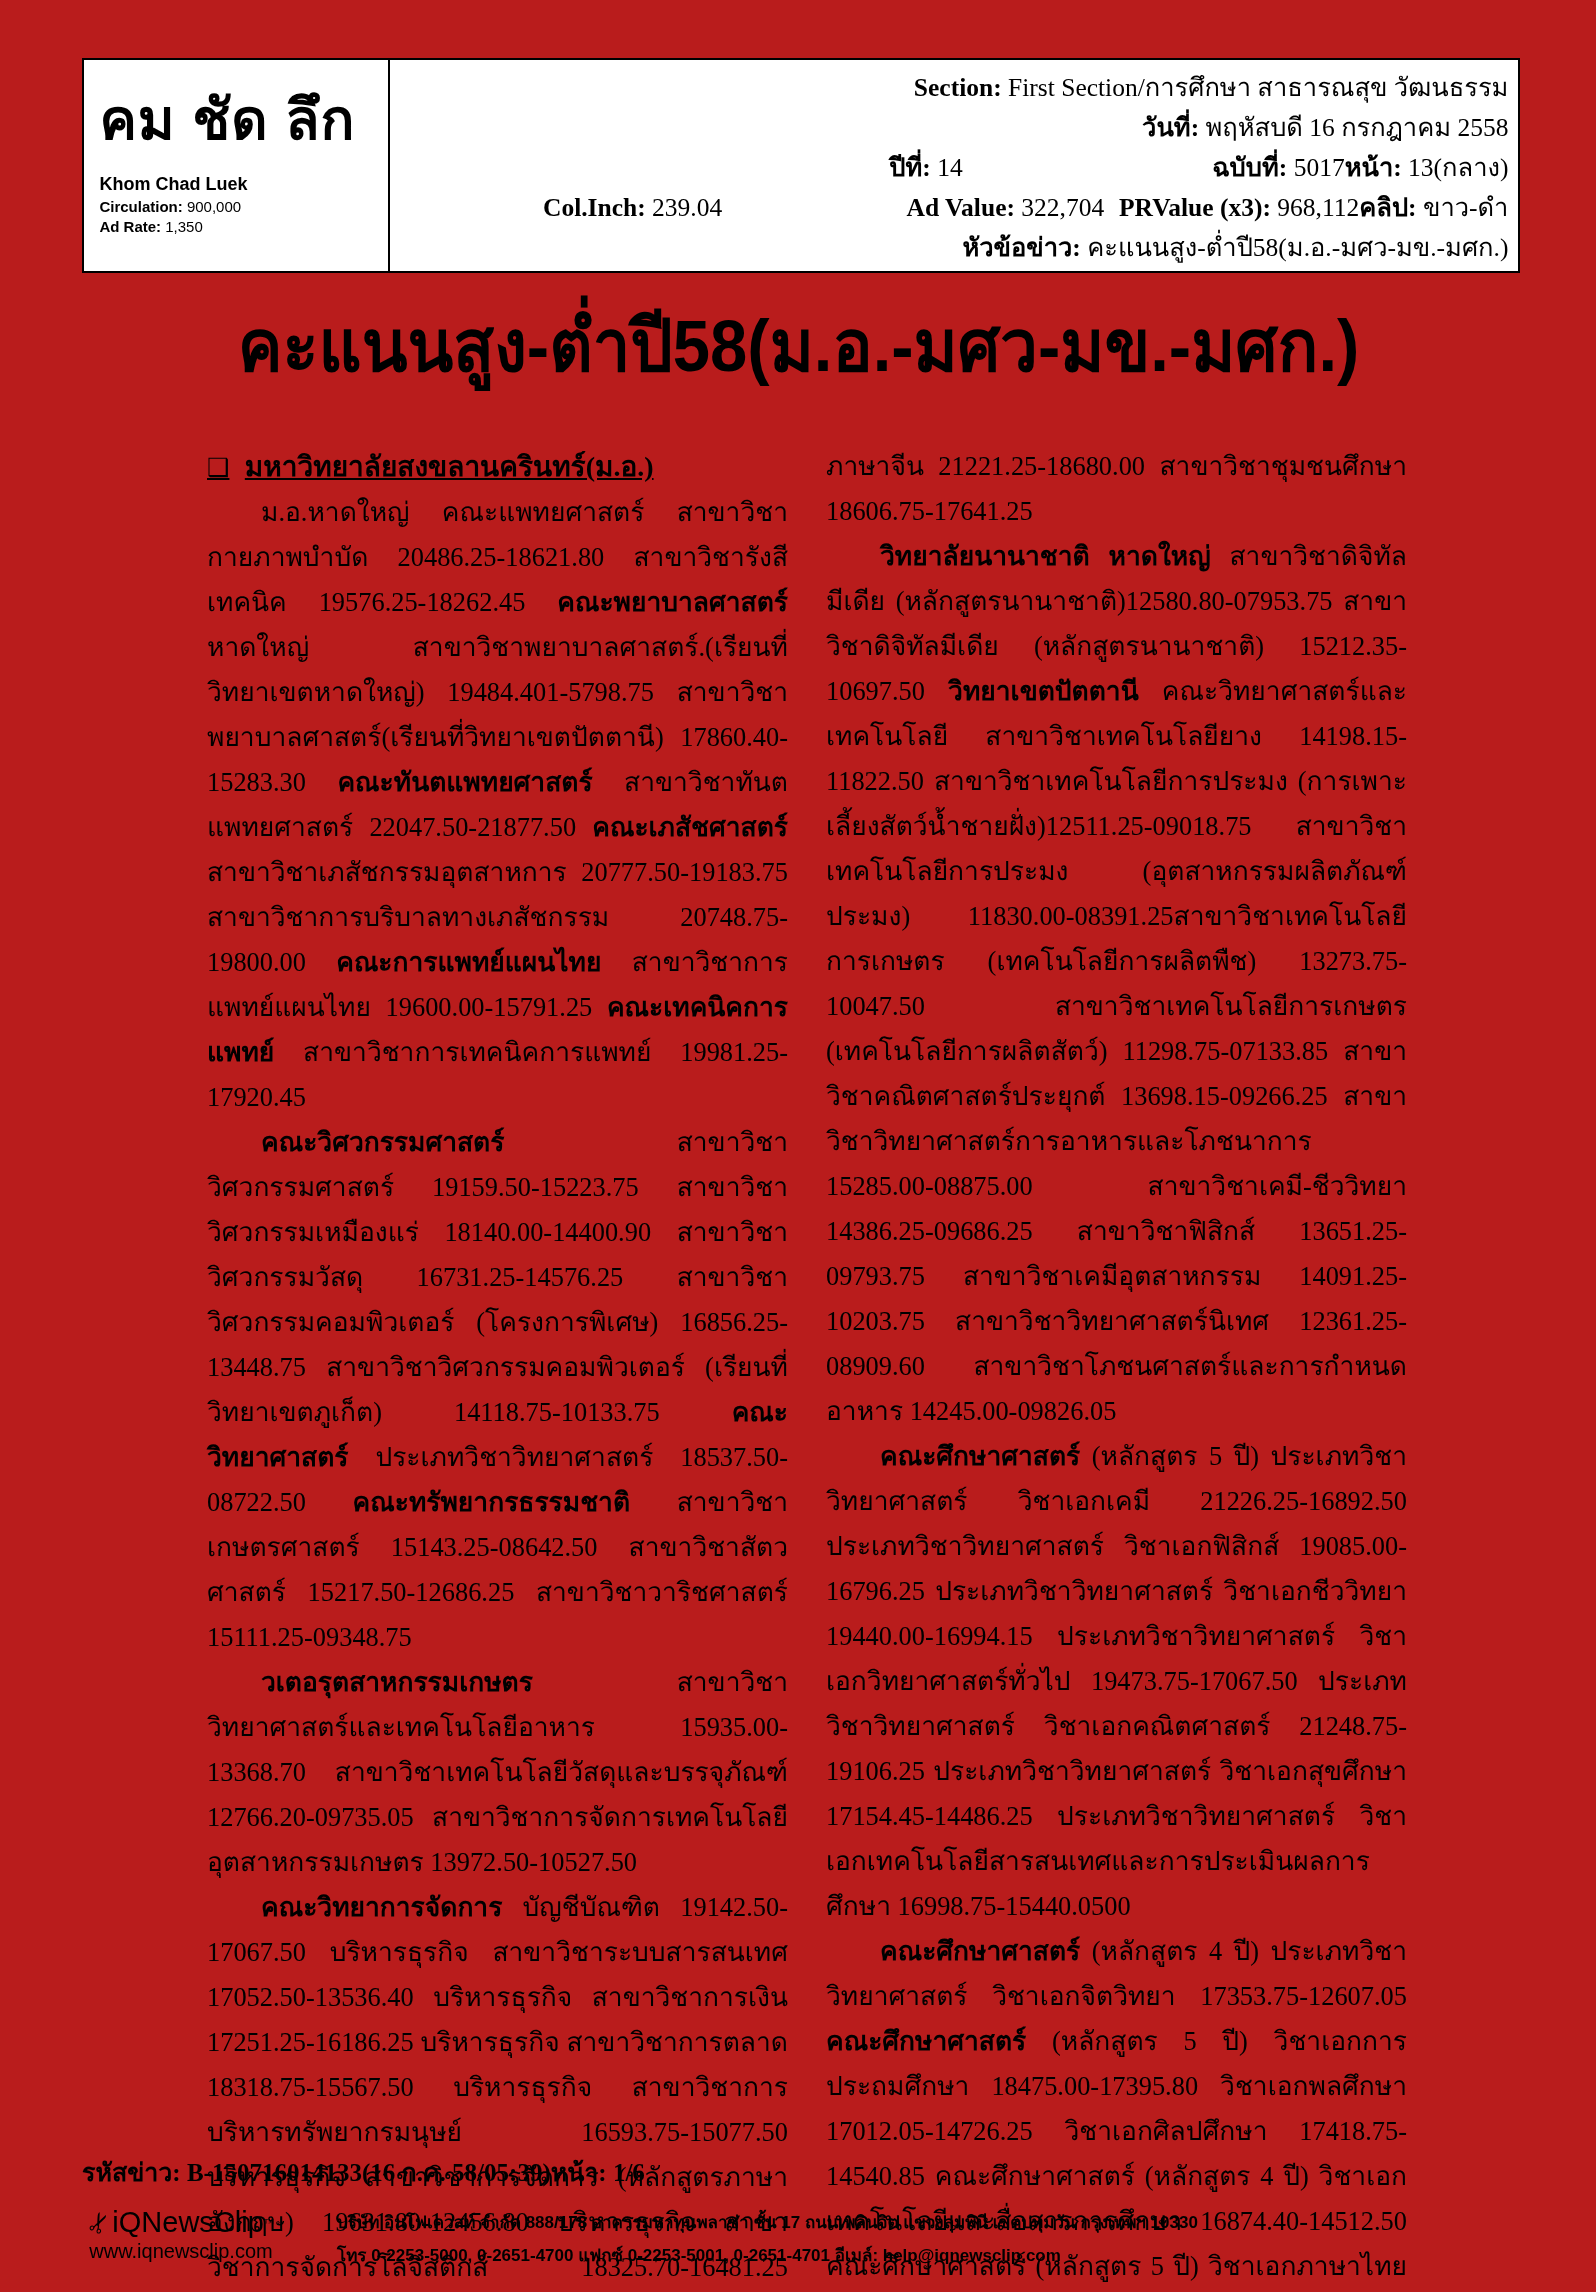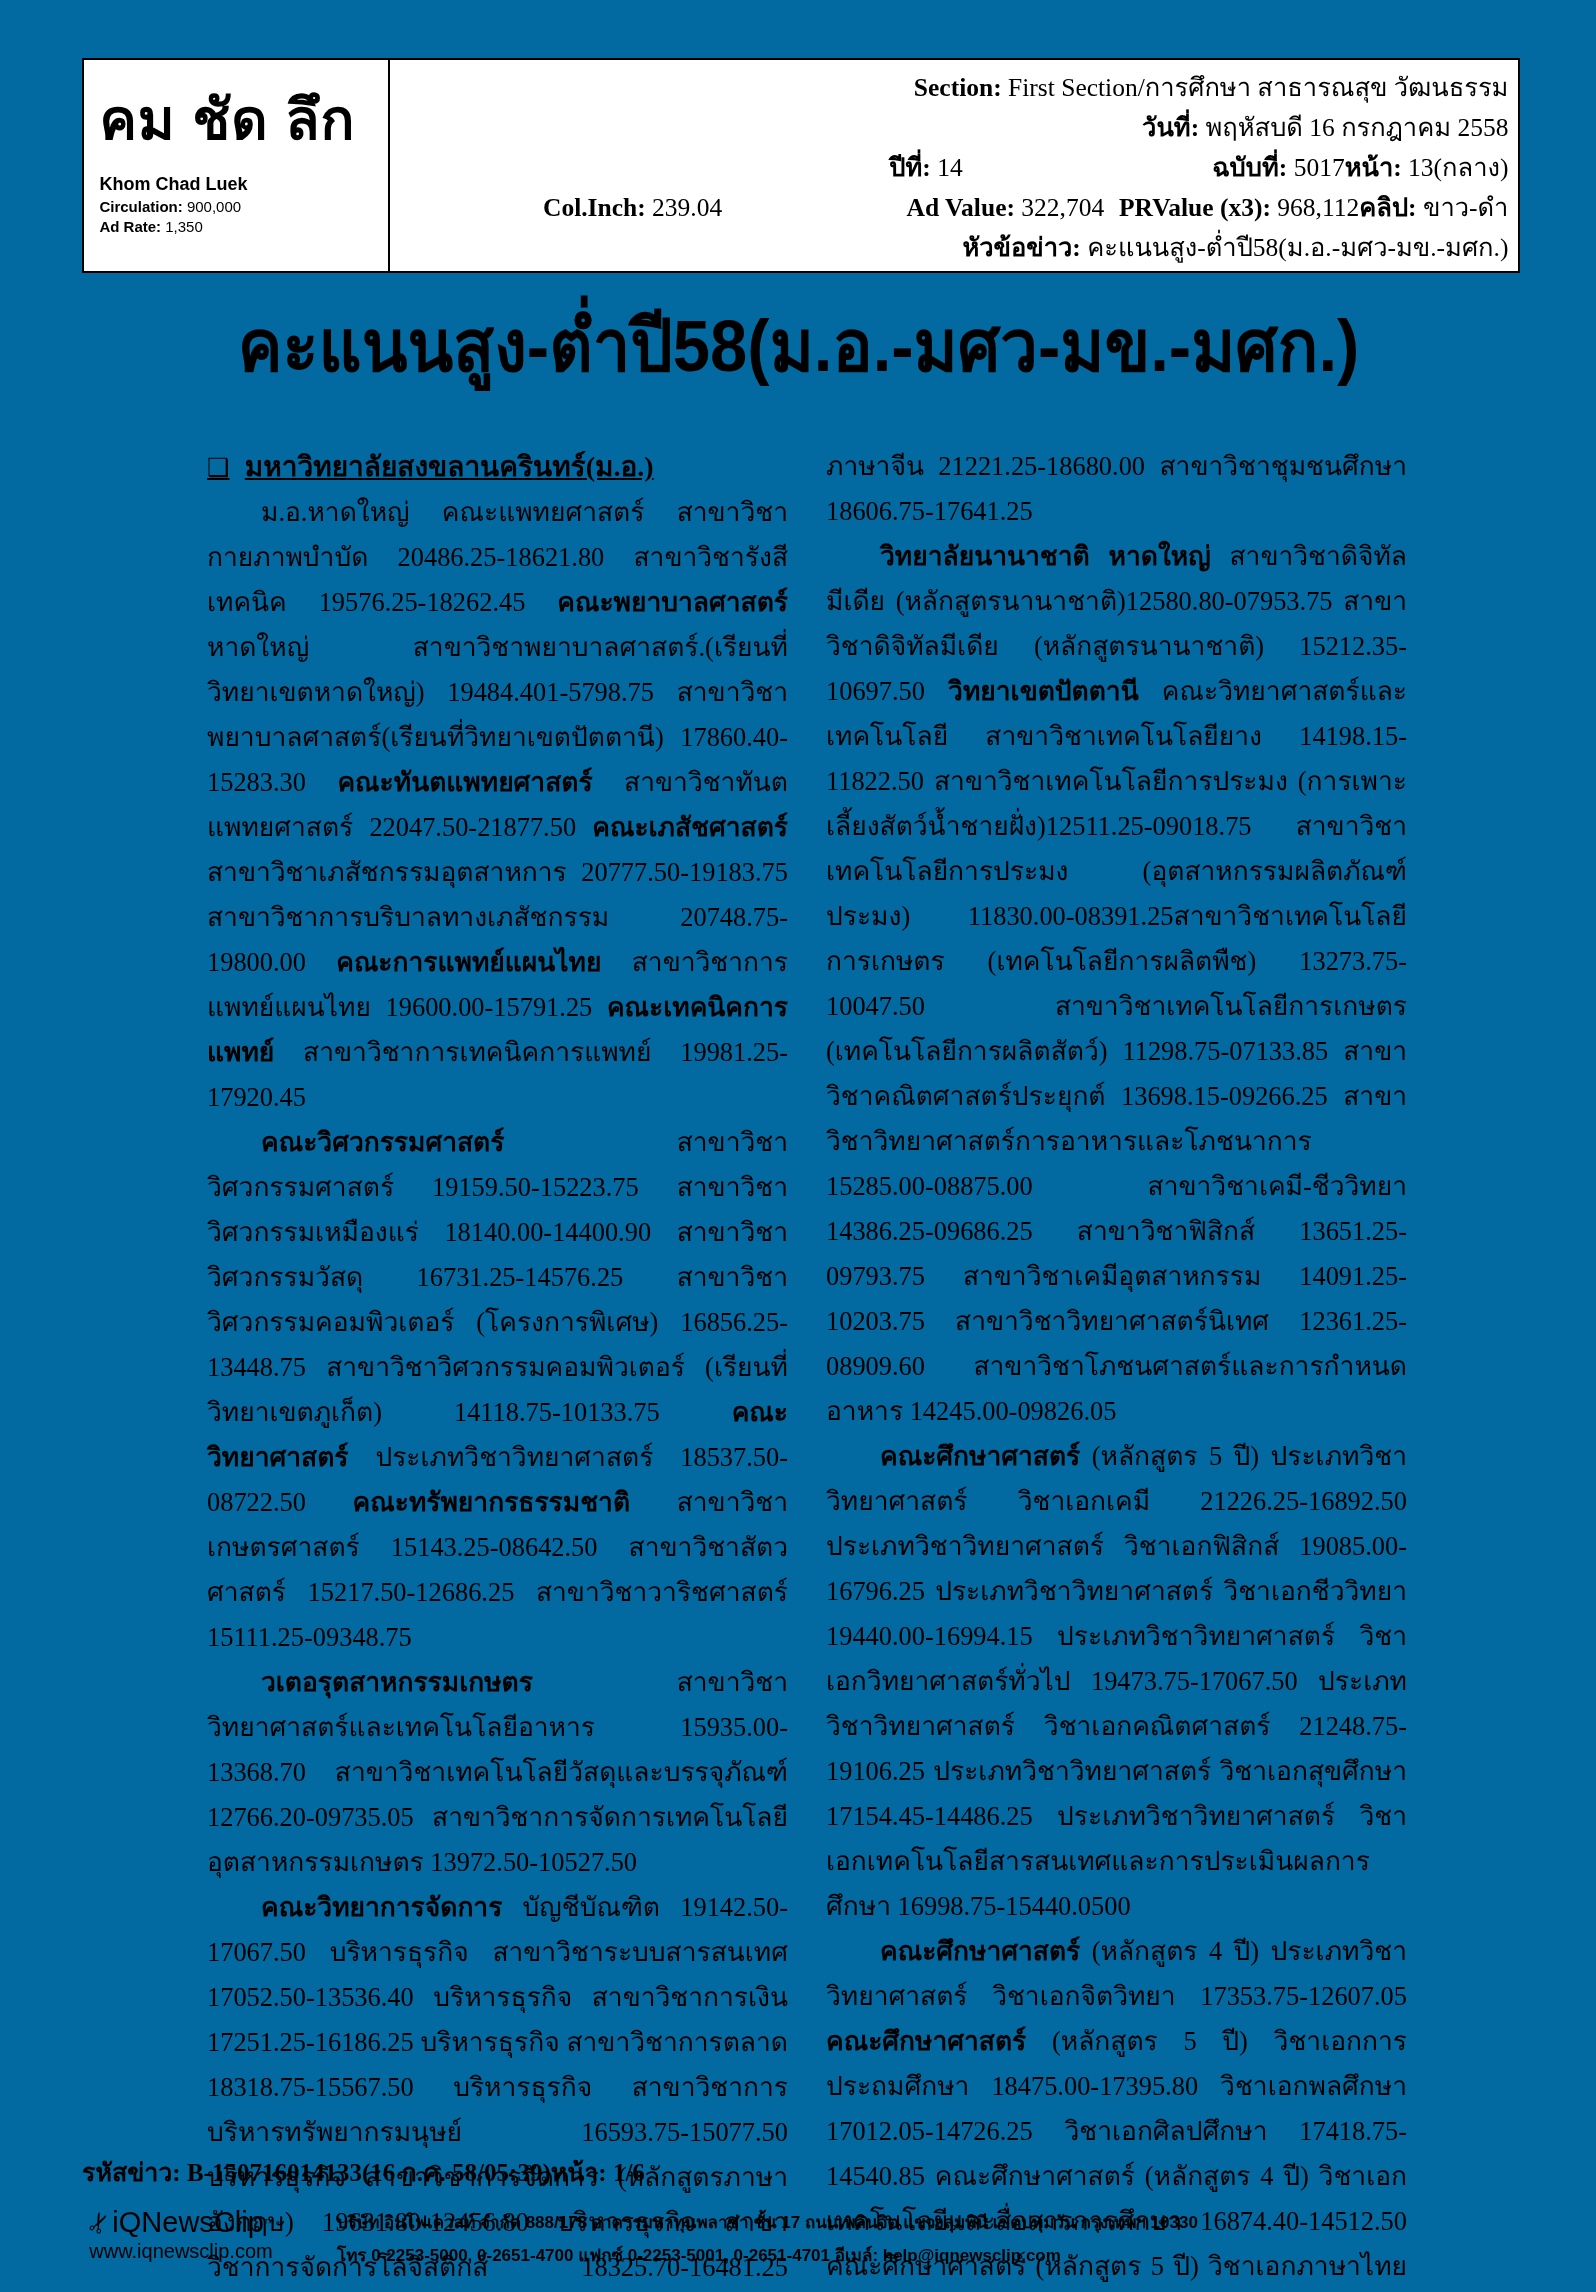--- a/index.html
+++ b/index.html
@@ -1,17 +1,17 @@
 <!DOCTYPE html>
 <html><head>
 <meta charset="utf-8">
 <style>
   html,body { margin:0; padding:0; background:#fff; }
   .page {
-    position:relative; width:1597px; height:2292px; background:#0369a1; color:#000;
+    position:relative; width:1597px; height:2292px; background:#b91c1c; color:#000;
     font-family:"Liberation Serif","DejaVu Serif",serif; overflow:hidden;
   }
   
   .header-box {
     position:absolute; left:82px; top:58px; width:1438px; height:215px;
     border:2.9px solid #000; box-sizing:border-box; display:flex; background:#fff;
   }
   .logo-cell { width:306px; border-right:2.9px solid #000; box-sizing:border-box; padding:31px 15.4px 7.7px 15.4px; }
   .logo-thai {
     font-family:"Liberation Sans","DejaVu Sans",sans-serif;

